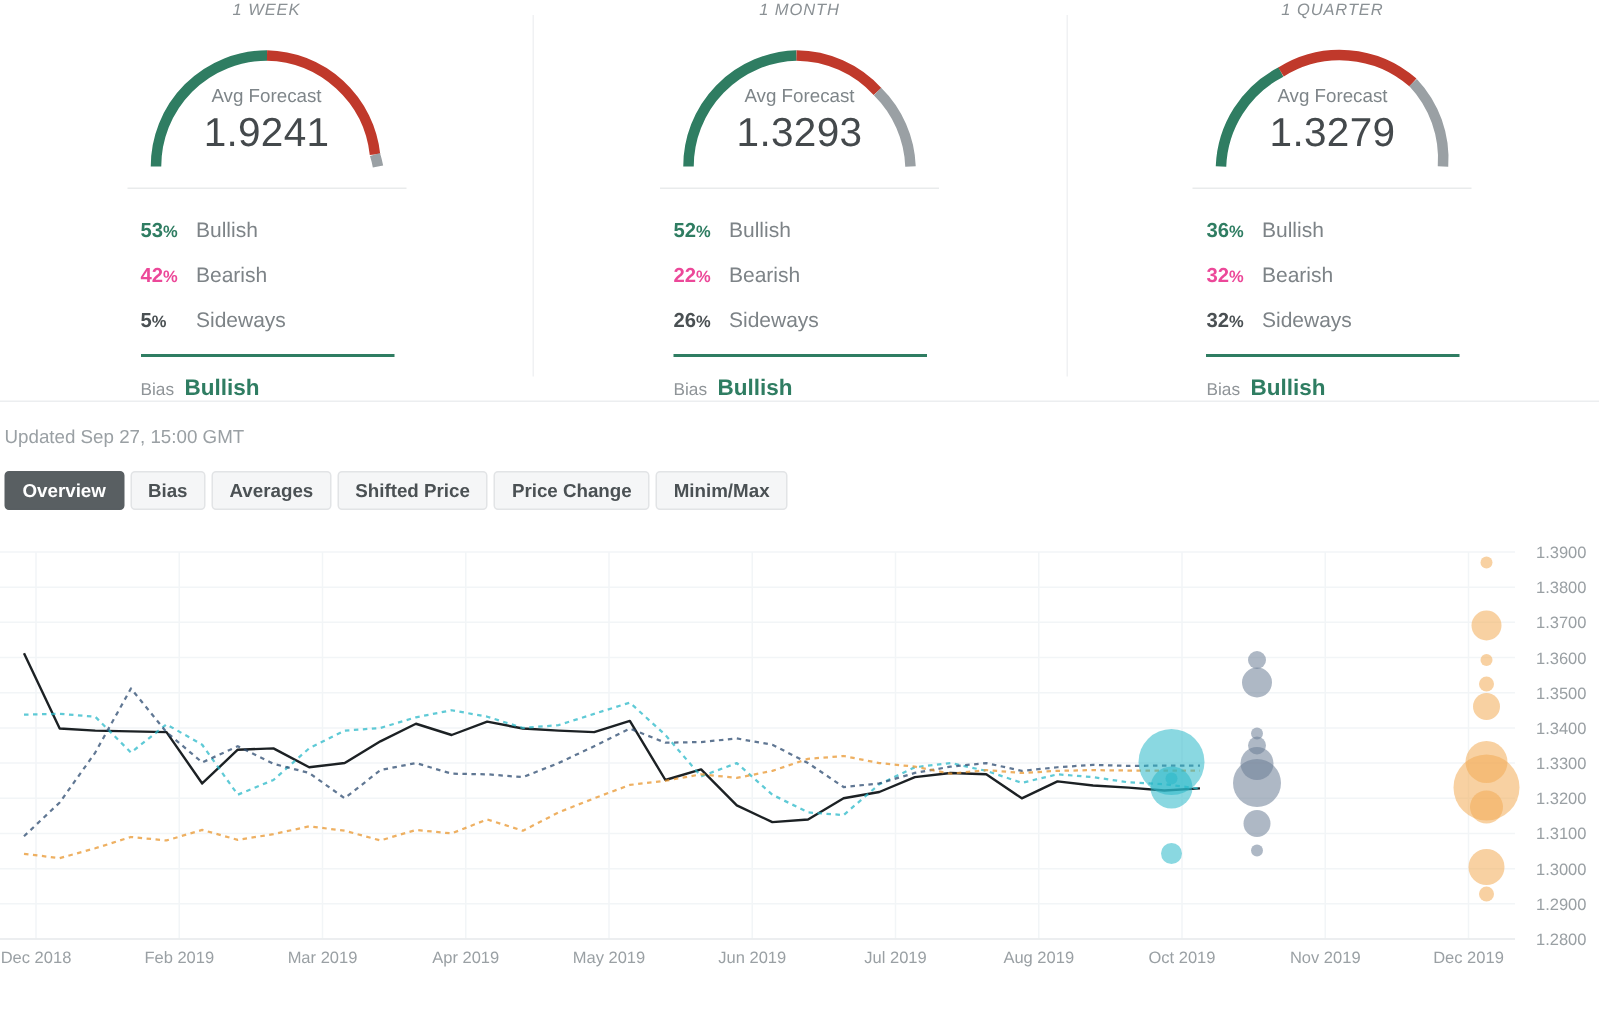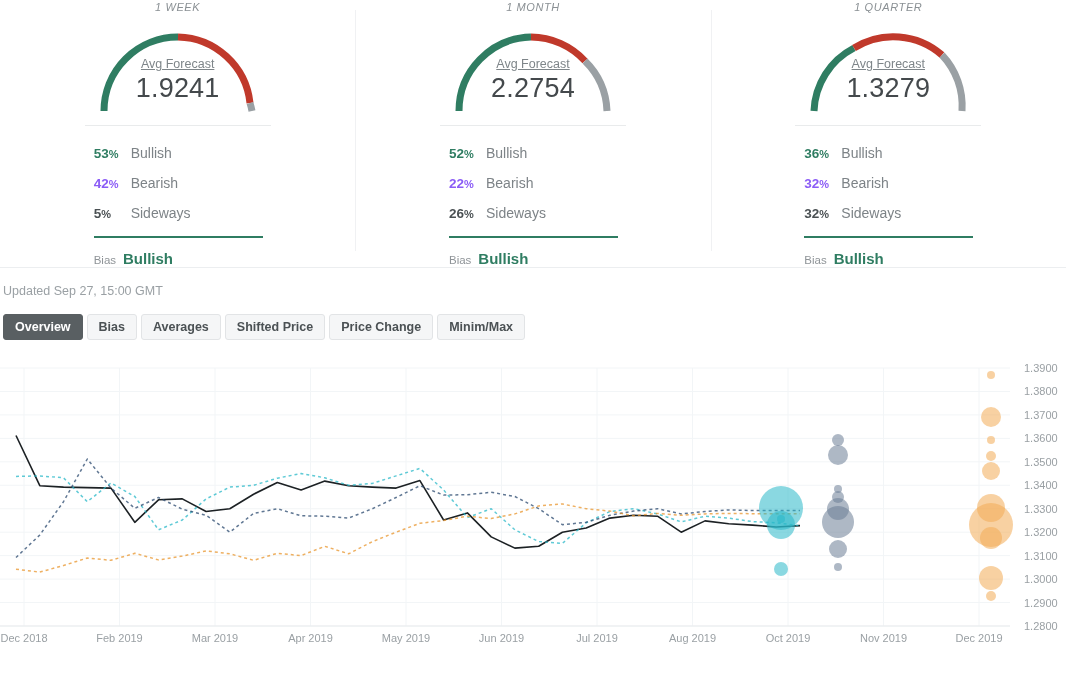--- a/index.html
+++ b/index.html
@@ -53,21 +53,20 @@
     position: absolute;
     left: 0; right: 0;
     top: 42px;
     text-align: center;
     pointer-events: none;
   }
   .gauge-label {
     font-size: 12.5px;
     color: #7e8589;
     line-height: 15px;
-    text-decoration: underline;
   }
   .gauge-value {
     font-size: 27px;
     color: #44494c;
     line-height: 32px;
     letter-spacing: .2px;
   }
 
   .stats {
     width: 186px;
@@ -83,21 +82,21 @@
   }
   .stat-pct {
     width: 46px;
     font-size: 13.5px;
     font-weight: bold;
     text-align: left;
     padding-left: 9px;
   }
   .stat-pct .unit { font-size: 11px; font-weight: bold; }
   .pct-bull { color: #2f7d62; }
-  .pct-bear { color: #8b5cf6; }
+  .pct-bear { color: #ec4899; }
   .pct-side { color: #4a5053; }
   .stat-name {
     font-size: 14px;
     color: #7d8387;
   }
   .bias-bar {
     height: 2px;
     background: #2f7d62;
     margin: 8px 0 0 9px;
     width: 169px;
@@ -237,21 +236,21 @@
     <div class="gauge-wrap">
       <svg width="176" height="100" viewBox="0 0 176 100">
         <g fill="none" stroke-width="7" stroke-linecap="butt">
           <path d="M 14 96 A 74 74 0 0 1 86 22" stroke="#2f7d62"></path>
           <path d="M 86 22 A 74 74 0 0 1 140 46" stroke="#c0392b"></path>
           <path d="M 140 46 A 74 74 0 0 1 162 96" stroke="#9aa0a4"></path>
         </g>
       </svg>
       <div class="gauge-center">
         <div class="gauge-label">Avg Forecast</div>
-        <div class="gauge-value">2.2754</div>
+        <div class="gauge-value">1.3293</div>
       </div>
     </div>
     <div class="stats">
       <div class="stat-row">
         <div class="stat-pct pct-bull"><span>52</span><span class="unit">%</span></div>
         <div class="stat-name">Bullish</div>
       </div>
       <div class="stat-row">
         <div class="stat-pct pct-bear"><span>22</span><span class="unit">%</span></div>
         <div class="stat-name">Bearish</div>

